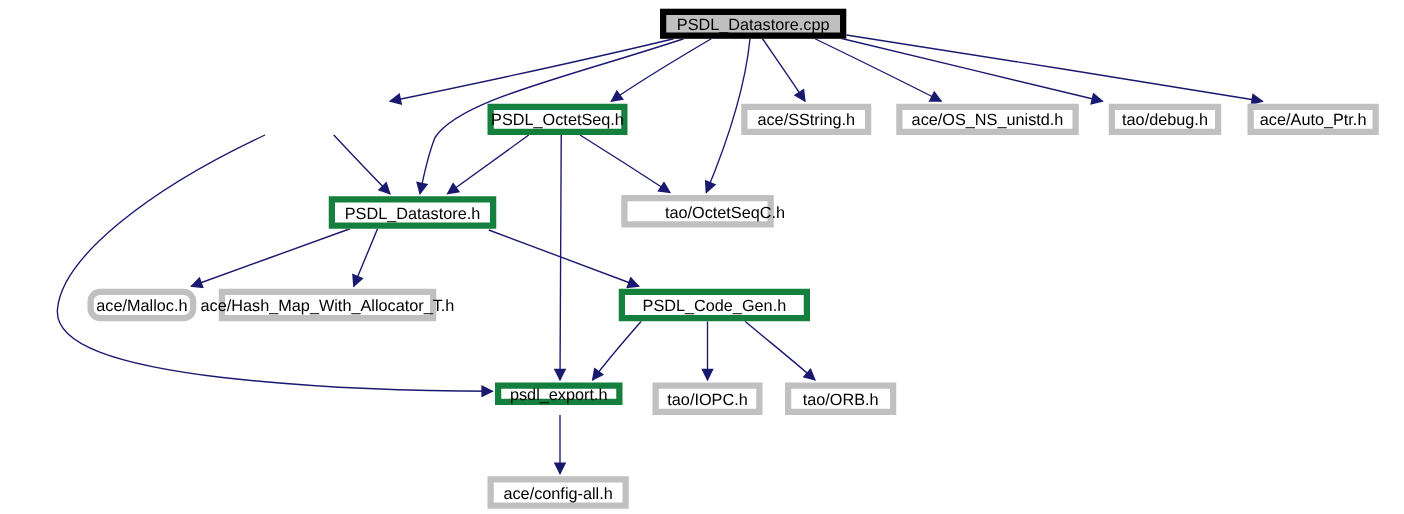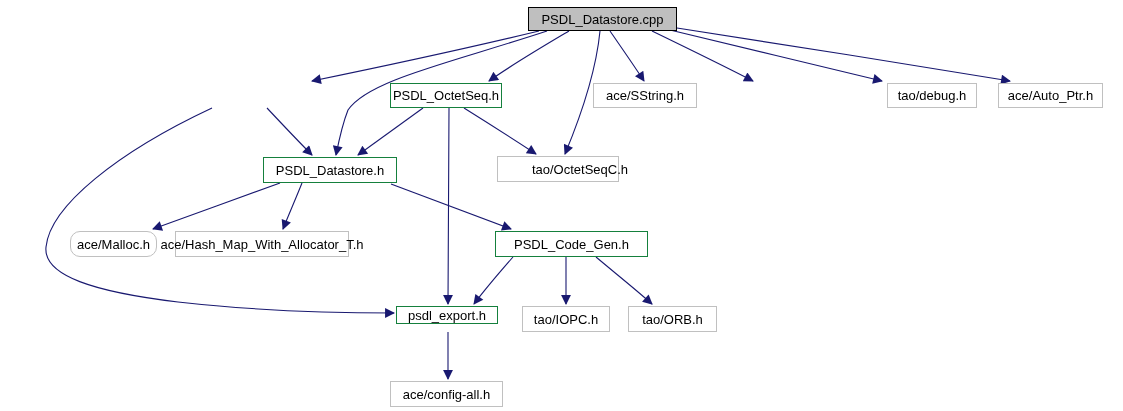--- a/index.html
+++ b/index.html
@@ -16,21 +16,21 @@
     left: 0; top: 0;
     width: 1123px; height: 411px;
   }
   .node {
     position: absolute;
     display: flex;
     align-items: center;
     justify-content: center;
     box-sizing: border-box;
     background: #ffffff;
-    border: 1px solid #15803d;
+    border: 5px solid #15803d;
     color: #000000;
     font-size: 13px;
     white-space: nowrap;
     line-height: 1;
   }
   .node.external { border-color: #c0c0c0; }
   .node.root     { background: #bfbfbf; border-color: #000000; }
   .edge { stroke: #191970; stroke-width: 1.1; fill: none; }
 </style>
 </head>
@@ -66,20 +66,21 @@
     <path class="edge" marker-end="url(#arrow)" d="M448,332 C448,348 448,364 448,379"></path>
   </svg>
 
   <div class="node root" style="left:528px; top:7px;  width:149px; height:24px;">PSDL_Datastore.cpp</div>
 
 
   <div class="node" style="left:390px; top:83px; width:112px; height:25px;">PSDL_OctetSeq.h</div>
 
   <div class="node external" style="left:593px; top:83px; width:104px; height:25px;">ace/SString.h</div>
 
+  <div class="node external" style="left:717px; top:83px; width:146px; height:25px;">ace/OS_NS_unistd.h</div>
 
   <div class="node external" style="left:887px; top:83px; width:90px; height:25px;">tao/debug.h</div>
 
   <div class="node external" style="left:998px; top:83px; width:105px; height:25px;">ace/Auto_Ptr.h</div>
 
   <div class="node" style="left:263px; top:157px; width:134px; height:26px;">PSDL_Datastore.h</div>
 
   <div class="node external" style="left:497px; top:156px; width:122px; height:26px;padding-left:44px;">tao/OctetSeqC.h</div>
 
   <div class="node external" style="left:70px; top:231px; width:87px; height:26px;border-radius:10px;">ace/Malloc.h</div>

